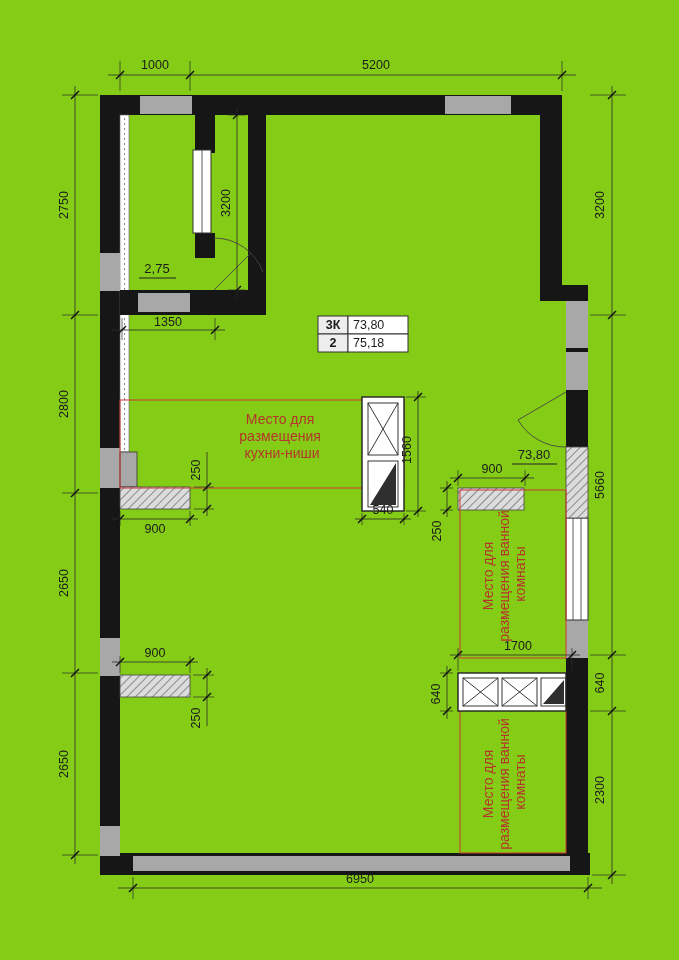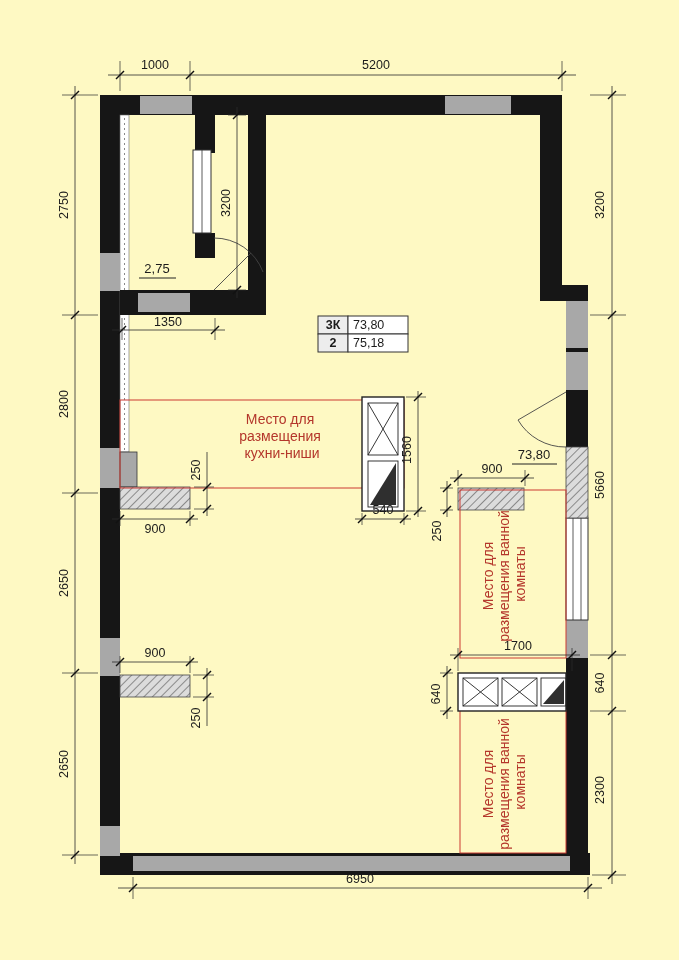--- a/index.html
+++ b/index.html
@@ -1,16 +1,16 @@
 <!DOCTYPE html>
 <html><head>
 <meta charset="utf-8">
 <style>
   html,body{margin:0;padding:0;background:#fff;}
-  #stage{position:relative;width:679px;height:960px;background:#fef9c3;overflow:hidden;}
+  #stage{position:relative;width:679px;height:960px;background:#84cc16;overflow:hidden;}
   svg text{font-family:"Liberation Sans",sans-serif;fill:#1b1b1b;}
   .dt{font-size:12.5px;}
   .at{font-size:13px;}
   .lt{font-size:12.5px;}
   .b{font-weight:bold;}
   .redtext{font-size:14px;fill:#b4362b;}
   .dl{stroke:#2b2b2b;stroke-width:.8;fill:none;}
   .ext{stroke:#2b2b2b;stroke-width:.7;fill:none;}
   .tick{stroke:#111;stroke-width:1.4;}
   .w{fill:#161616;stroke:none;}

